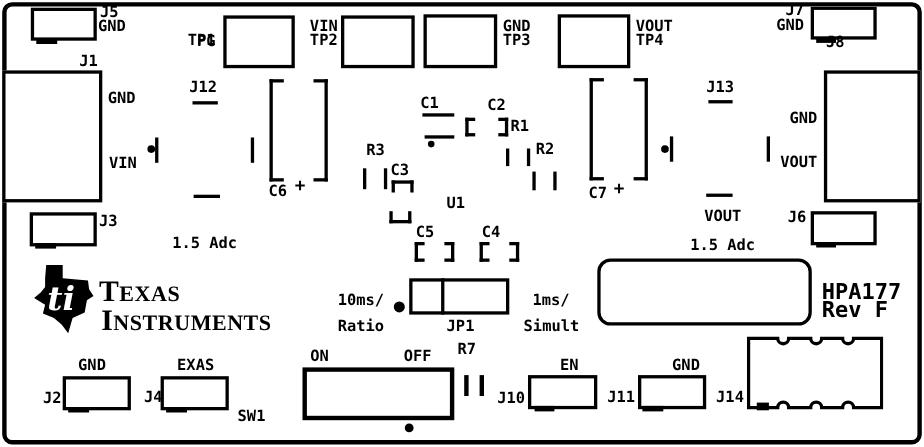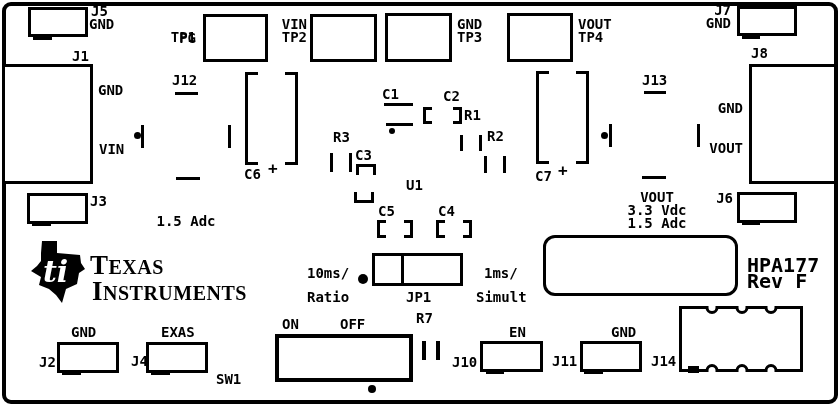--- a/index.html
+++ b/index.html
@@ -110,28 +110,27 @@
   <div class="dot" style="left:601px;top:132px;width:7px;height:7px"></div>
   <div class="vbar" style="left:609px;top:124px;height:23px"></div>
   <div class="vbar" style="left:697px;top:124px;height:23px"></div>
 
   <div class="hbar" style="left:176px;top:177px;width:24px"></div>
   <div class="hbar" style="left:642px;top:176px;width:24px"></div>
 
   <div class="lbl ctr" style="left:120px;top:215px;width:132px">1.5 Adc</div>
 
   <div class="lbl ctr" style="left:592px;top:191px;width:130px">VOUT</div>
-  <div class="lbl ctr" style="left:592px;top:204px;width:130px">3.3 Vdc</div>
   <div class="lbl ctr" style="left:592px;top:217px;width:130px">1.5 Adc</div>
 
   <div class="box" style="left:27px;top:193px;width:61px;height:31px"></div>
   <div class="tab" style="left:32px;top:221px;width:19px;height:5px"></div>
   <div class="lbl" style="left:90px;top:195px">J3</div>
 
-  <div class="lbl" style="left:751px;top:47px">J8</div>
+  <div class="lbl" style="left:751px;top:33px">J8</div>
   <div class="box" style="left:749px;top:64px;width:88px;height:120px"></div>
   <div class="lbl rlbl" style="right:97px;top:102px">GND</div>
   <div class="lbl rlbl" style="right:97px;top:142px">VOUT</div>
 
   <div class="box" style="left:737px;top:192px;width:60px;height:31px"></div>
   <div class="tab" style="left:742px;top:220px;width:18px;height:5px"></div>
   <div class="lbl rlbl" style="right:107px;top:192px">J6</div>
 
   <div class="box" style="left:543px;top:235px;width:195px;height:61px;border-radius:12px"></div>
   <div class="lbl big" style="left:747px;top:257px">HPA177</div>
@@ -158,21 +157,21 @@
   <div class="tab" style="left:62px;top:370px;width:19px;height:5px"></div>
   <div class="lbl" style="left:39px;top:356px">J2</div>
 
   <div class="lbl" style="left:161px;top:326px">EXAS</div>
   <div class="box" style="left:146px;top:342px;width:62px;height:31px"></div>
   <div class="tab" style="left:151px;top:370px;width:19px;height:5px"></div>
   <div class="lbl" style="left:131px;top:355px">J4</div>
 
   <div class="lbl" style="left:216px;top:373px">SW1</div>
   <div class="lbl" style="left:282px;top:318px">ON</div>
-  <div class="lbl" style="left:340px;top:318px">OFF</div>
+  <div class="lbl" style="left:367px;top:318px">OFF</div>
   <div class="box" style="left:275px;top:334px;width:138px;height:48px;border-width:4px"></div>
   <div class="dot" style="left:368px;top:385px;width:8px;height:8px"></div>
 
   <div class="lbl" style="left:416px;top:312px">R7</div>
   <div class="vbar" style="left:422px;top:341px;height:19px;width:4px"></div>
   <div class="vbar" style="left:436px;top:341px;height:19px;width:4px"></div>
 
   <div class="lbl" style="left:509px;top:326px">EN</div>
   <div class="box" style="left:480px;top:341px;width:63px;height:31px"></div>
   <div class="tab" style="left:486px;top:369px;width:18px;height:5px"></div>

